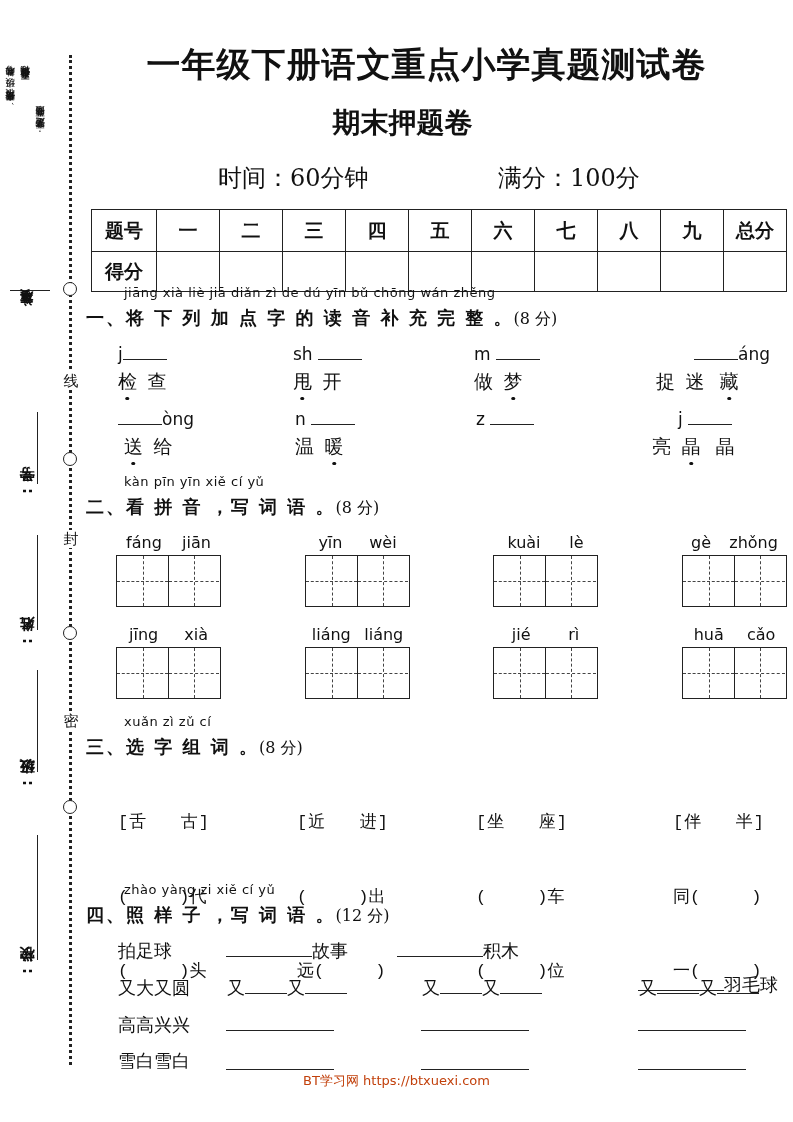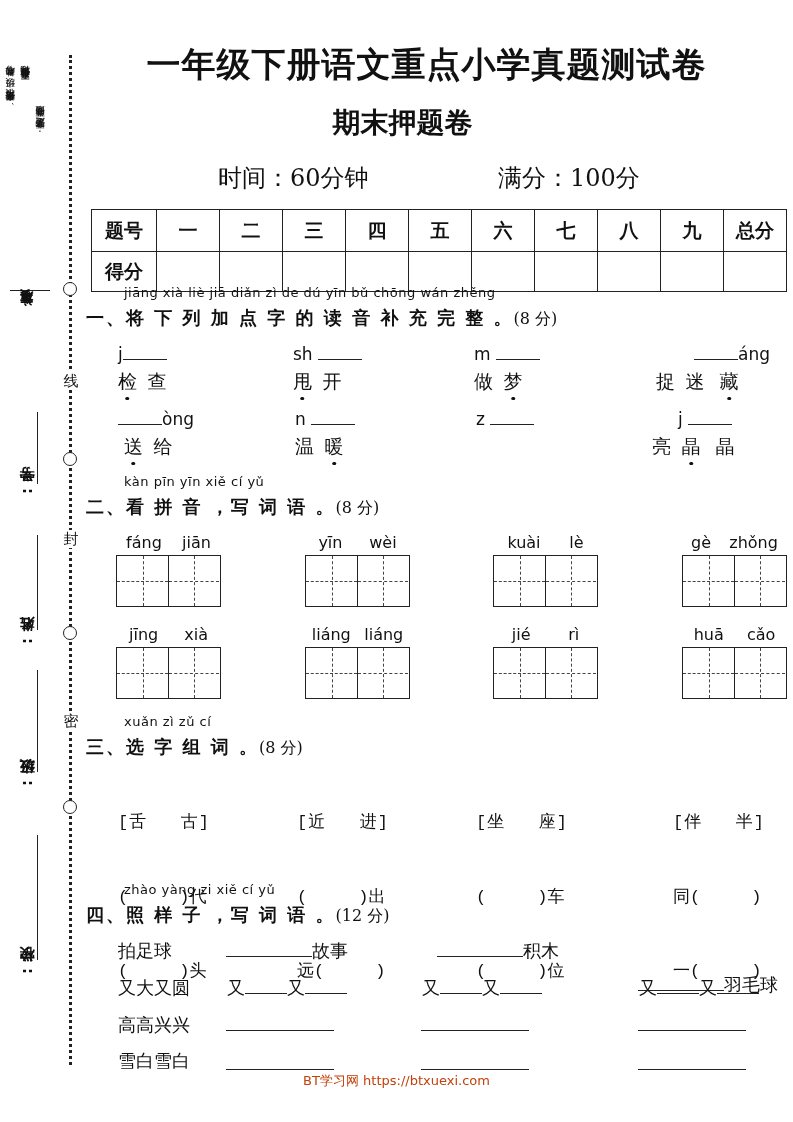--- a/index.html
+++ b/index.html
@@ -283,21 +283,21 @@
   <div class="row">一(     )</div>
 </div>
 
 <div class="pinyin-hint" style="left:124px; top:882px">zhào yàng zi    xiě  cí  yǔ</div>
 <div class="sec-title" style="top:903px">
   <span>四、照  样  子 ，写 词 语 。</span><span class="pts">(12 分)</span>
 </div>
 
 <div class="q4label" style="top:939px">拍足球</div>
 <div class="q4item" style="left:226px; top:939px"><span class="ul" style="width:86px"></span><span>故事</span></div>
-<div class="q4item" style="left:437px; top:939px"><span class="ul" style="width:86px"></span><span>积木</span></div>
+<div class="q4item" style="left:397px; top:939px"><span class="ul" style="width:86px"></span><span>积木</span></div>
 <div class="q4item" style="left:638px; top:973px"><span class="ul" style="width:86px"></span><span>羽毛球</span></div>
 
 <div class="q4label" style="top:976px">又大又圆</div>
 <div class="q4item" style="left:227px; top:976px"><span>又</span><span class="ul" style="width:42px"></span><span>又</span><span class="ul" style="width:42px"></span></div>
 <div class="q4item" style="left:422px; top:976px"><span>又</span><span class="ul" style="width:42px"></span><span>又</span><span class="ul" style="width:42px"></span></div>
 <div class="q4item" style="left:639px; top:976px"><span>又</span><span class="ul" style="width:42px"></span><span>又</span><span class="ul" style="width:42px"></span></div>
 
 <div class="q4label" style="top:1013px">高高兴兴</div>
 <div class="q4item" style="left:226px; top:1013px"><span class="ul" style="width:108px"></span></div>
 <div class="q4item" style="left:421px; top:1013px"><span class="ul" style="width:108px"></span></div>

